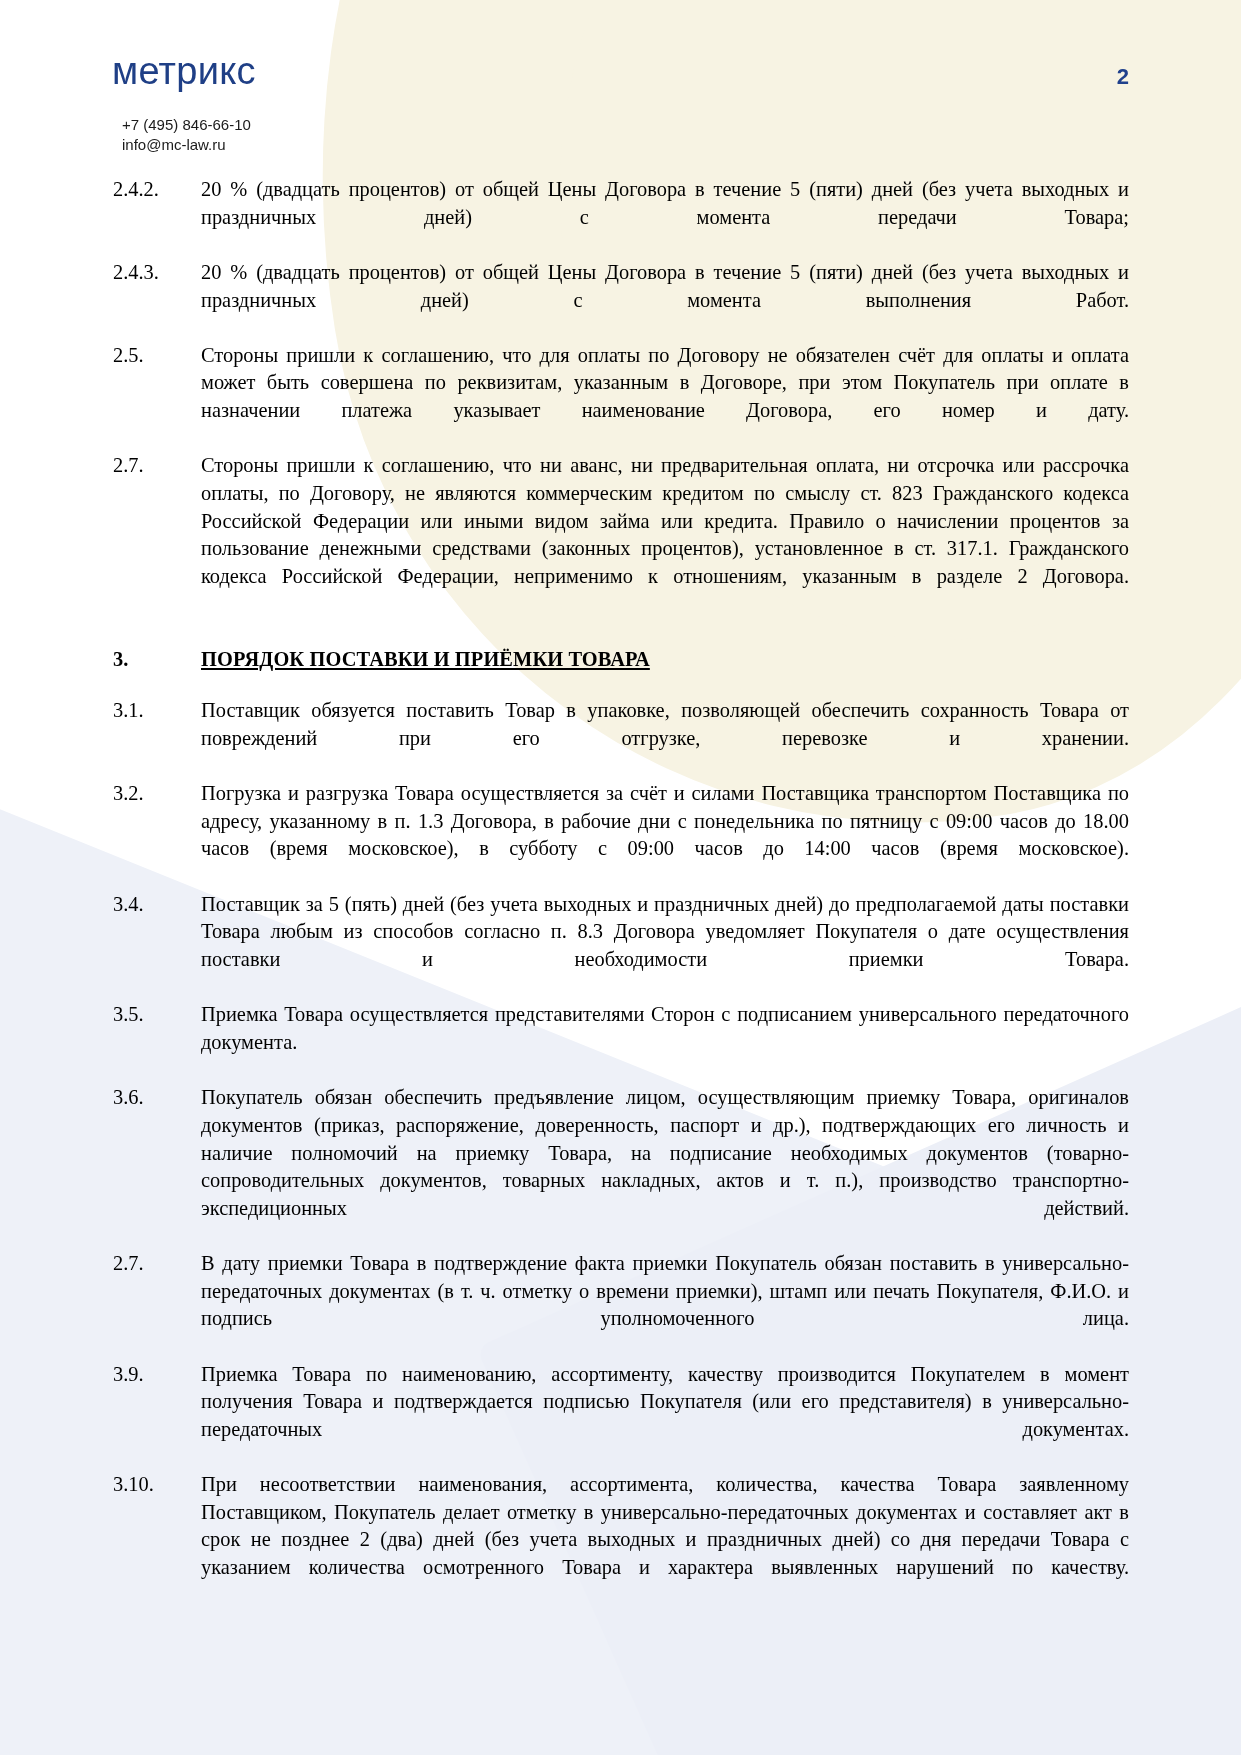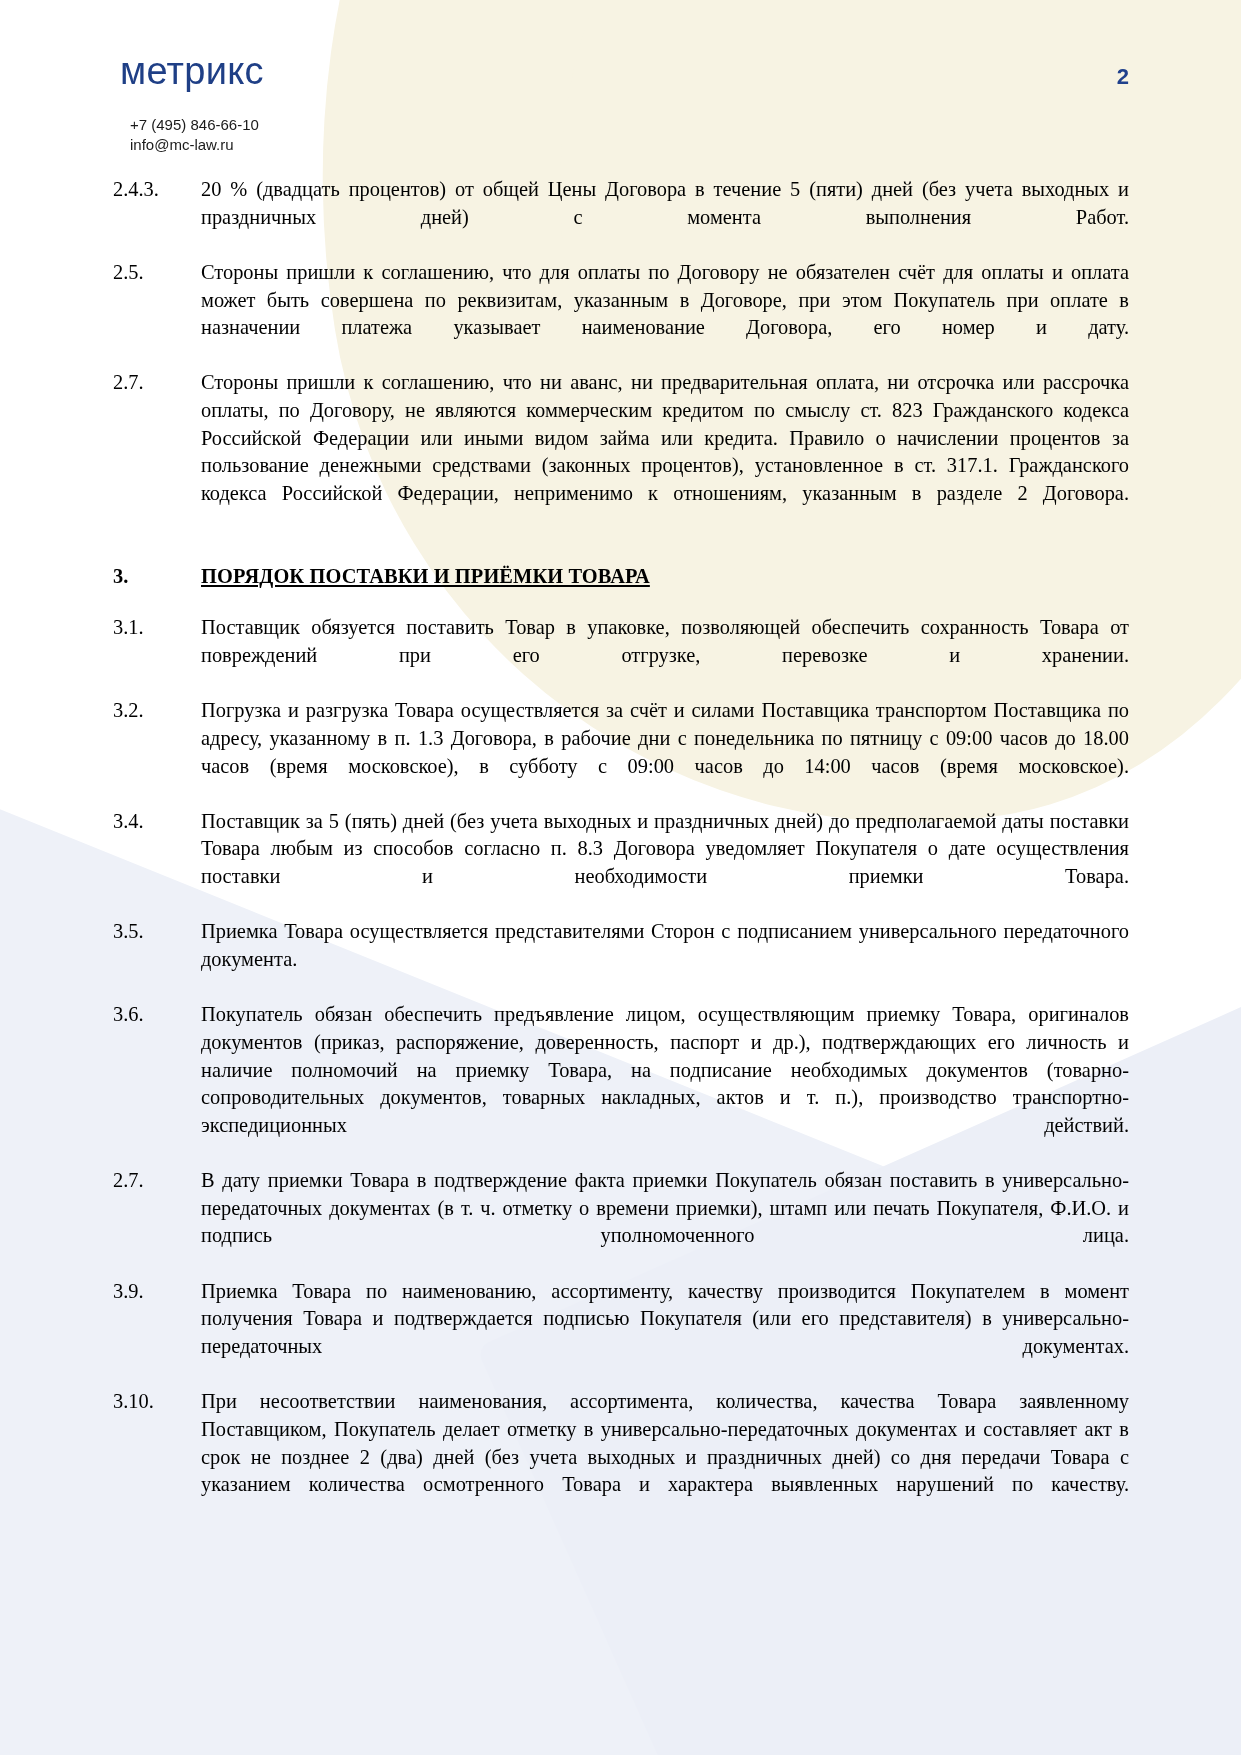--- a/index.html
+++ b/index.html
@@ -70,21 +70,21 @@
 
   
   .content {
     position: relative;
     z-index: 2;
     height: 100%;
   }
   .header {
     position: absolute;
     top: 0;
-    left: 16px;
+    left: 8px;
     right: 0;
     height: 170px;
   }
   .brand {
     position: absolute;
     left: 104px;
     top: 52px;
   }
   .brand-logo {
     font-family: "Liberation Sans", "DejaVu Sans", sans-serif;
@@ -178,20 +178,24 @@
         <div class="brand-contacts">
           <div>+7 (495) 846-66-10</div>
           <div>info@mc-law.ru</div>
         </div>
       </div>
       <div class="page-number">2</div>
     </div>
 
     <div class="doc-body">
 
+      <div class="clause">
+        <div class="clause-num">2.4.2.</div>
+        <div class="clause-text">20 % (двадцать процентов) от общей Цены Договора в течение 5 (пяти) дней (без учета выходных и праздничных дней) с момента передачи Товара;</div>
+      </div>
 
       <div class="clause">
         <div class="clause-num">2.4.3.</div>
         <div class="clause-text">20 % (двадцать процентов) от общей Цены Договора в течение 5 (пяти) дней (без учета выходных и праздничных дней) с момента выполнения Работ.</div>
       </div>
 
       <div class="clause">
         <div class="clause-num">2.5.</div>
         <div class="clause-text">Стороны пришли к соглашению, что для оплаты по Договору не обязателен счёт для оплаты и оплата может быть совершена по реквизитам, указанным в Договоре, при этом Покупатель при оплате в назначении платежа указывает наименование Договора, его номер и дату.</div>
       </div>

